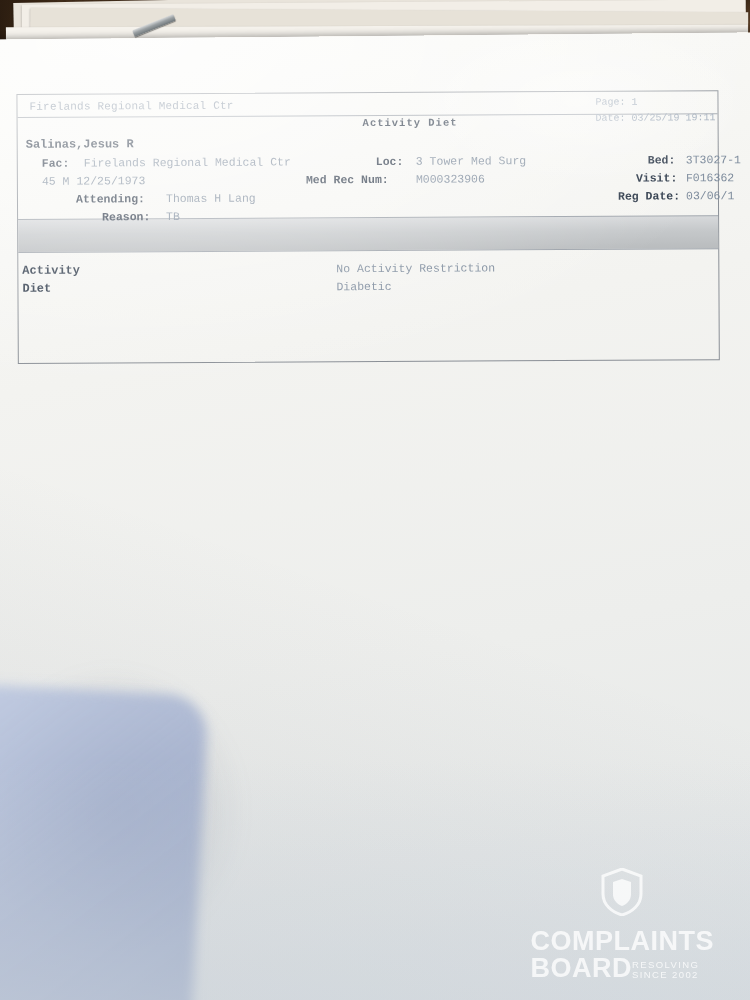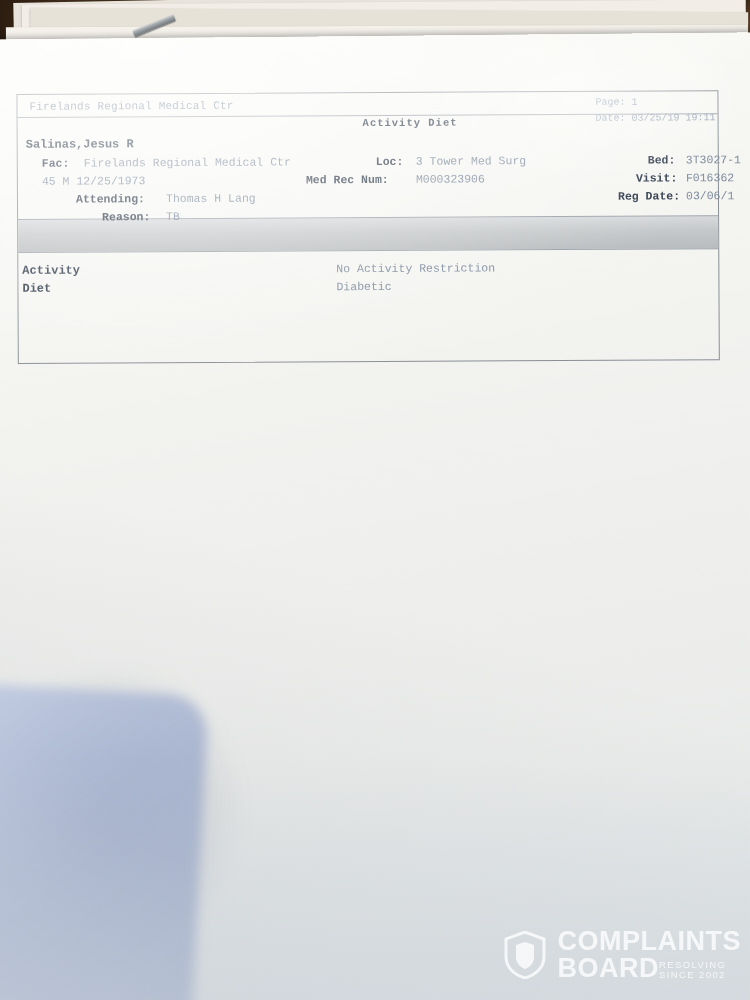--- a/index.html
+++ b/index.html
@@ -166,24 +166,25 @@
     pointer-events:none;
   }
   .bottom-cool{
     position:absolute; left:0; top:760px; width:750px; height:240px;
     background: linear-gradient(180deg, rgba(214,221,226,0) 0%, rgba(206,214,222,.55) 100%);
     pointer-events:none;
   }
 
   
   .watermark{
-    position:absolute; right:9px; bottom:18px;
+    position:absolute; right:36px; bottom:18px;
     display:flex; align-items:center; gap:12px;
     opacity:.78;
     font-family:"Liberation Sans", sans-serif;
+    flex-direction:column;
   }
   .wm-shield{ width:42px; height:48px; display:block; }
   .wm-text{ color:#ffffff; line-height:1; }
   .wm-l1{ font-size:27px; font-weight:bold; letter-spacing:.5px; }
   .wm-l2{ display:flex; align-items:flex-end; }
   .wm-board{ font-size:27px; font-weight:bold; letter-spacing:.5px; }
   .wm-sub{ display:flex; flex-direction:column; font-size:9.5px; letter-spacing:1.4px; padding-bottom:3px; }
 </style>
 </head>
 <body>

